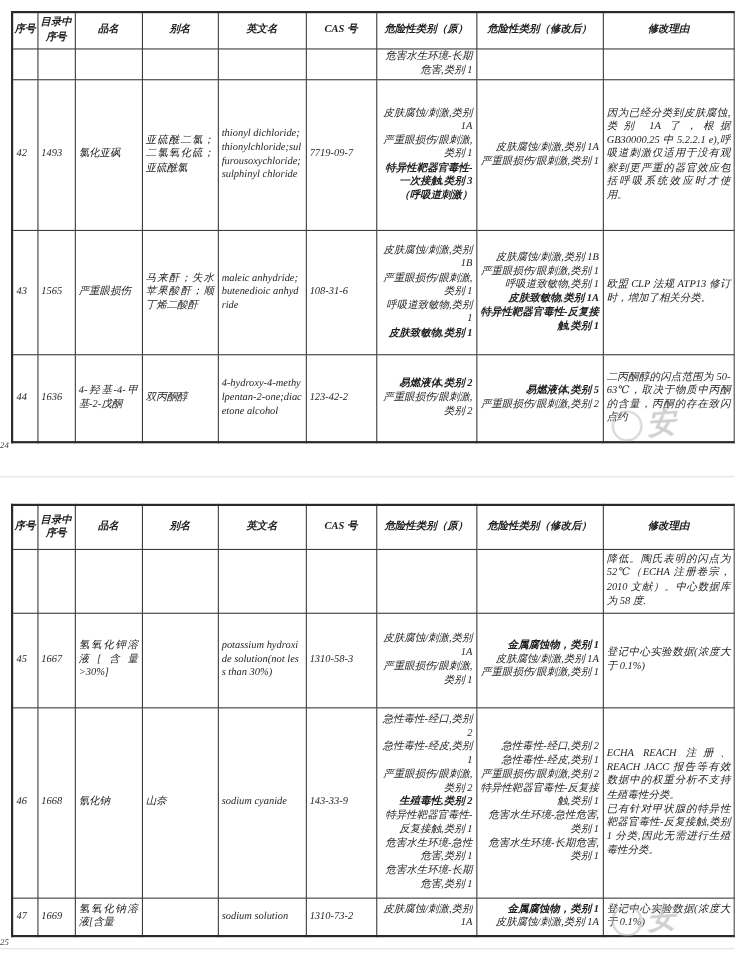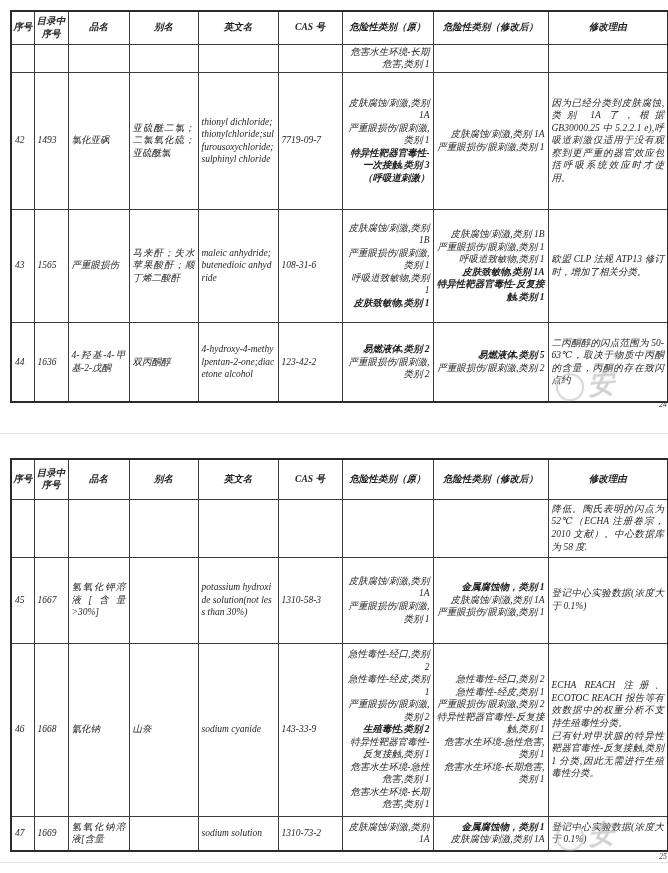--- a/index.html
+++ b/index.html
@@ -40,21 +40,21 @@
   .t1 tbody tr:nth-child(3){height:113px;}
   .t1 tbody tr:nth-child(4){height:80px;}
   
   .t2 thead tr{height:40px;}
   .t2 tbody tr:nth-child(1){height:58px;}
   .t2 tbody tr:nth-child(2){height:86px;}
   .t2 tbody tr:nth-child(3){height:173px;}
   .t2 tbody tr:nth-child(4){height:35px;}
   .t2 tbody tr:nth-child(4) .cell{max-height:32px;overflow:hidden;}
   .pagenum{
-    position:absolute;left:10px;width:657px;text-align:right;
+    position:absolute;left:0;width:657px;text-align:left;
     font-size:8px;color:#444;
   }
   .pagenum.p24{top:400px;}
   .pagenum.p25{top:852px;}
   .sep{
     position:absolute;left:0;width:668px;height:1px;background:#e2e2e2;
   }
   .sep.s1{top:433px;}
   .sep.s2{top:862px;}
   
@@ -447,21 +447,21 @@
               <div class="line">急性毒性-经口,类别 2</div>
               <div class="line">急性毒性-经皮,类别 1</div>
               <div class="line">严重眼损伤/眼刺激,类别 2</div>
               <div class="line">特异性靶器官毒性-反复接触,类别 1</div>
               <div class="line">危害水生环境-急性危害,类别 1</div>
               <div class="line">危害水生环境-长期危害,类别 1</div>
             </div>
           </td>
           <td class="c8">
             <div class="cell">
-              <div class="line">ECHA REACH 注册、ECOTOC REACH 报告等有效数据中的权重分析不支持生殖毒性分类。</div>
+              <div class="line">ECHA REACH 注册、REACH JACC 报告等有效数据中的权重分析不支持生殖毒性分类。</div>
               <div class="line">已有针对甲状腺的特异性靶器官毒性-反复接触,类别 1 分类,因此无需进行生殖毒性分类。</div>
             </div>
           </td>
         </tr>
         <tr>
           <td class="c0">
             <div class="cell">
               <div class="line">47</div>
             </div>
           </td>

